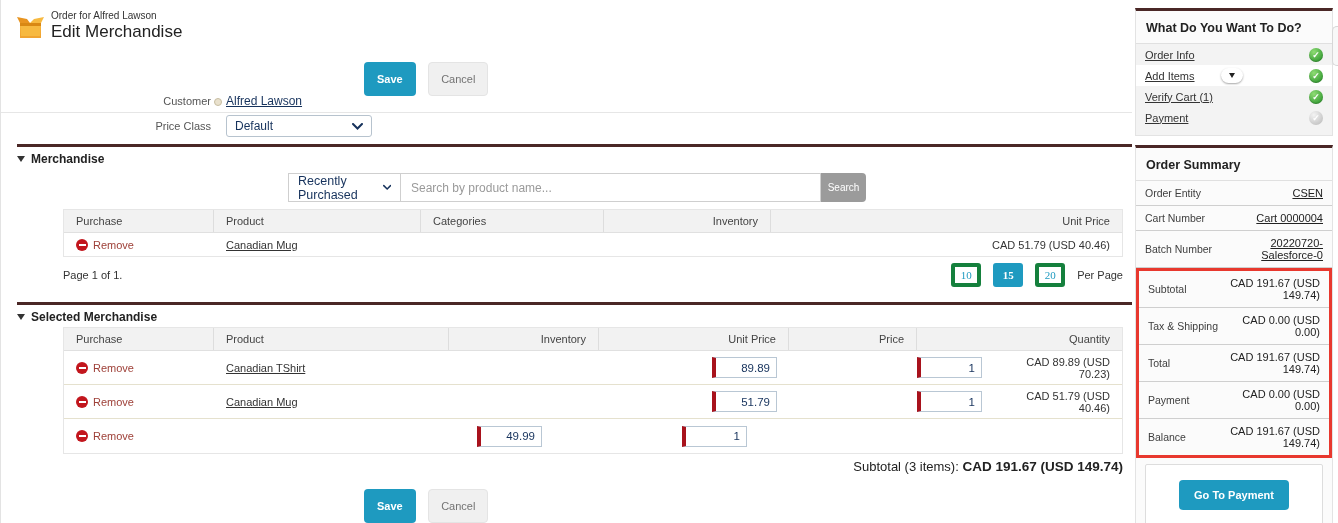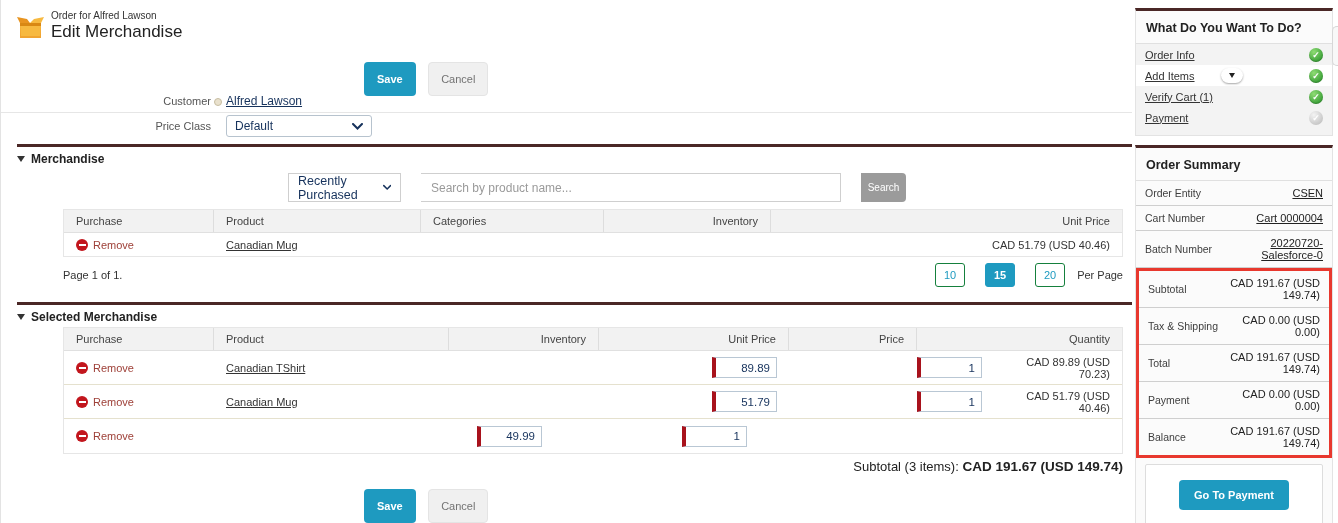--- a/index.html
+++ b/index.html
@@ -29,21 +29,21 @@
   .price-row { top:115px; }
   .select-box { margin-left:15px; width:146px; height:22px; border:1px solid #b7c3ce; border-radius:3px; background:#fff; display:flex; align-items:center; justify-content:space-between; padding:0 8px; cursor:pointer; }
   .select-box .sel-text { font-size:12px; color:#16325c; }
   .chev { width:11px; height:7px; }
 
   .section-header { position:absolute; left:16px; width:1115px; border-top:3px solid #4a2726; padding-top:5px; display:flex; align-items:center; font-size:12px; font-weight:bold; color:#222; }
   .sec-merch { top:144px; }
   .sec-selected { top:302px; }
   .tri-down { width:0; height:0; border-left:4px solid transparent; border-right:4px solid transparent; border-top:6px solid #333; margin-right:6px; cursor:pointer; }
 
-  .search-bar { position:absolute; left:287px; top:173px; display:flex; align-items:stretch; height:29px;gap:20px; }
+  .search-bar { position:absolute; left:287px; top:173px; display:flex; align-items:stretch; height:29px; }
   .filter-select { width:113px; border:1px solid #cfcfcf; background:#fff; display:flex; align-items:center; justify-content:space-between; padding:0 9px; cursor:pointer; }
   .filter-select .sel-text { font-size:12.5px; color:#16325c; }
   .search-input { width:420px; border:1px solid #cfcfcf; border-left:none; font-size:12px; padding:0 10px; color:#333; outline:none; font-family:"Liberation Sans", sans-serif; }
   .search-input::placeholder { color:#9a9a9a; }
   .search-btn { width:45px; background:#9b9b9b; color:#fff; font-size:10px; border:none; border-radius:0 4px 4px 0; cursor:pointer; font-family:"Liberation Sans", sans-serif; }
 
   .tbl { position:absolute; left:62px; width:1060px; border:1px solid #e6e6e6; background:#fff; }
   .tbl-1 { top:209px; }
   .tbl-2 { top:327px; }
   .thead { display:flex; background:#f2f2f2; border-bottom:1px solid #e0e0e0; }
@@ -60,21 +60,21 @@
   .remove-link { display:flex; align-items:center; cursor:pointer; }
   .minus-icon { width:12px; height:12px; border-radius:50%; background:#c2161d; position:relative; margin-right:5px; flex:none; }
   .minus-icon::after { content:""; position:absolute; left:2.5px; top:5px; width:7px; height:2px; background:#fff; }
   .remove-text { font-size:11px; color:#9e4038; }
   .prod-link { font-size:11px; color:#333; text-decoration:underline; cursor:pointer; }
   .num-input { width:65px; height:21px; border:1px solid #b9c7d4; border-left:4px solid #a8121c; text-align:right; font-size:11.5px; color:#16325c; padding:0 6px 0 2px; font-family:"Liberation Sans", sans-serif; outline:none; background:#fff; }
 
   .page-row { position:absolute; left:62px; top:263px; width:1060px; display:flex; align-items:center; }
   .page-info { font-size:11px; color:#333; }
   .paging { margin-left:auto; display:flex; align-items:center; }
-  .pg-btn { min-width:30px; height:24px; border:1px solid #15803d; border-radius:3px; background:#fff; color:#1e9ac0; font-size:11px; display:flex; align-items:center; justify-content:center; margin-left:20px; cursor:pointer; }
+  .pg-btn { min-width:30px; height:24px; border:4px solid #15803d; border-radius:3px; background:#fff; color:#1e9ac0; font-size:11px; display:flex; align-items:center; justify-content:center; margin-left:12px; cursor:pointer;font-family:Liberation Serif, serif; }
   .pg-btn.sel { background:#1e9ac0; color:#fff; font-weight:bold; border-color:#1e9ac0; }
   .per-page { font-size:11px; color:#333; margin-left:12px; }
 
   .subtotal-row { position:absolute; left:62px; top:459px; width:1060px; text-align:right; font-size:13px; color:#222; }
   .subtotal-row b { font-size:13.5px; }
 
   
   .sidebar { position:absolute; left:1134px; top:8px; width:198px; }
   .panel { border-top:3px solid #4a2726; border-left:1px solid #e3e3e3; border-right:1px solid #e3e3e3; border-bottom:1px solid #e3e3e3; background:#fbfbfb; }
   .panel-h { font-size:12.5px; font-weight:bold; color:#222; padding:10px 10px 8px 10px; border-bottom:1px solid #e0e0e0; background:#fbfbfb; }

